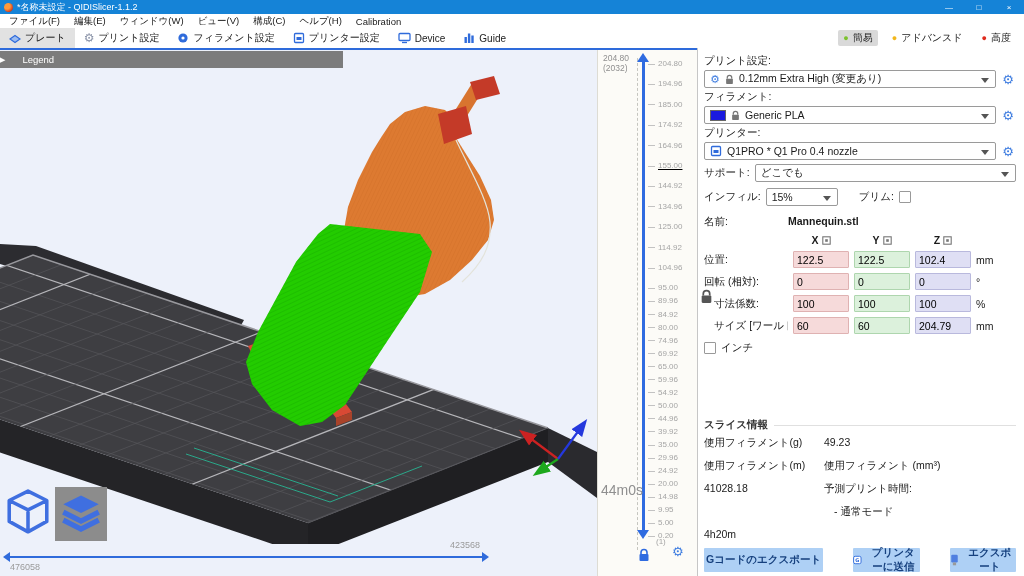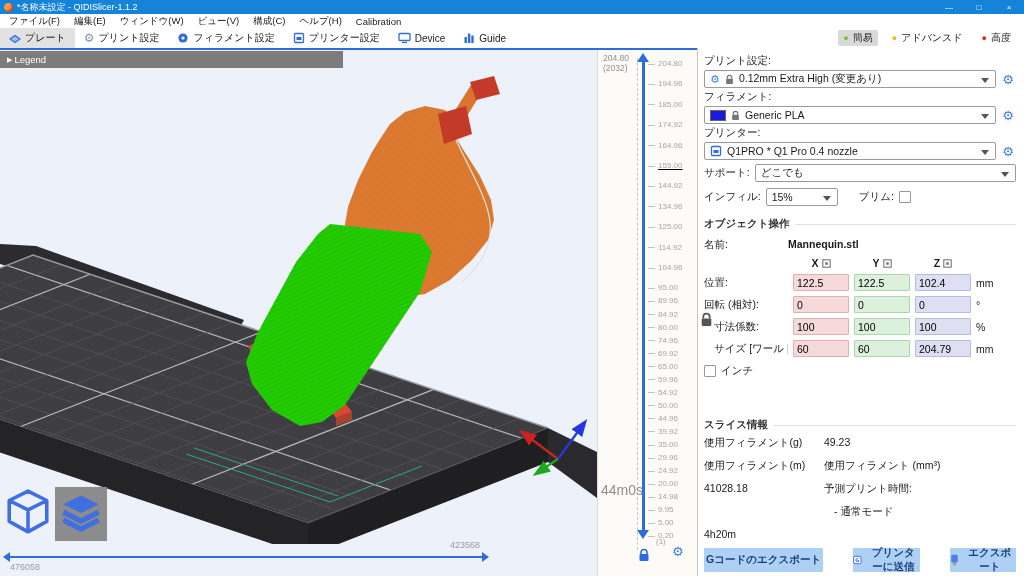--- a/index.html
+++ b/index.html
@@ -33,22 +33,22 @@
   .mode-dot { font-size:9px; line-height:1; }
 
   
   .content { display:flex; height:528px; }
   .plater { width:697px; display:flex; border-top:2px solid #2e6bdb; position:relative; }
   .viewport { width:597px; position:relative; background:#edf1fa; overflow:hidden; }
   .vslider { width:100px; background:#fcfbf7; border-left:1px solid #dddcd4; position:relative; font-size:8px; }
 
   
   .legendbar { position:absolute; top:1px; left:0; width:343px; height:17px;
-    background:#7c7c7c; color:#fff; display:flex; align-items:center; gap:2px;
-    padding-left:7px; font-size:9.5px; }
+    background:#7c7c7c; color:#fff; display:flex; align-items:center; gap:17px;
+    font-size:9.5px; }
   .legendbar .tri { font-size:7px; }
   .view-icons { position:absolute; left:4px; top:437px; display:flex; gap:3px; align-items:flex-start; }
   .layers-btn { width:52px; height:54px; background:#8c8c8c; display:flex;
     align-items:center; justify-content:center; }
   .hline { position:absolute; left:10px; top:506px; width:472px; height:2px; background:#2f6bdb; }
   .harrow { position:absolute; width:0; height:0; border-top:5px solid transparent; border-bottom:5px solid transparent; }
   .harrow.l { left:3px; top:502px; border-right:7px solid #2f6bdb; }
   .harrow.r { left:482px; top:502px; border-left:7px solid #2f6bdb; }
   .hlab { position:absolute; font-size:9px; color:#9a9a9a; }
   .hlab.top { left:450px; top:490px; }
@@ -543,21 +543,20 @@
     <div class="inline-row">
       <span>インフィル:</span>
       <div class="combo" style="flex:none;width:72px;">
         <span>15%</span>
         <span class="chev"></span>
       </div>
       <span style="margin-left:16px;">ブリム:</span>
       <span class="checkbox"></span>
     </div>
 
-    <div class="sect">オブジェクト操作</div>
 
     <div class="name-row">
       <span class="lbl">名前:</span>
       <span class="val">Mannequin.stl</span>
     </div>
 
     <div class="obj-grid">
       <svg class="obj-lock" width="13" height="15" viewBox="0 0 12 14">
         <path d="M3,6 V4.5 a3,3 0 0 1 6,0 V6" fill="none" stroke="#555" stroke-width="1.6"></path>
         <rect x="1.5" y="6" width="9" height="7" rx="1" fill="#555"></rect>

